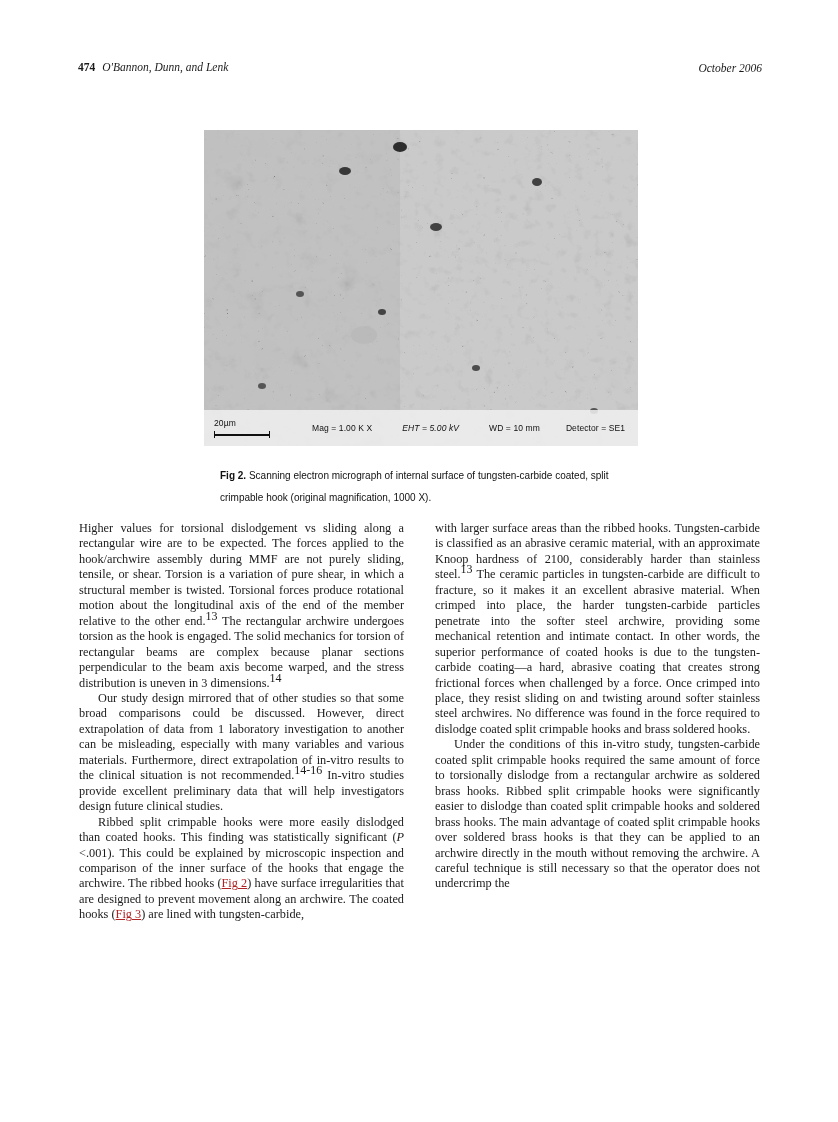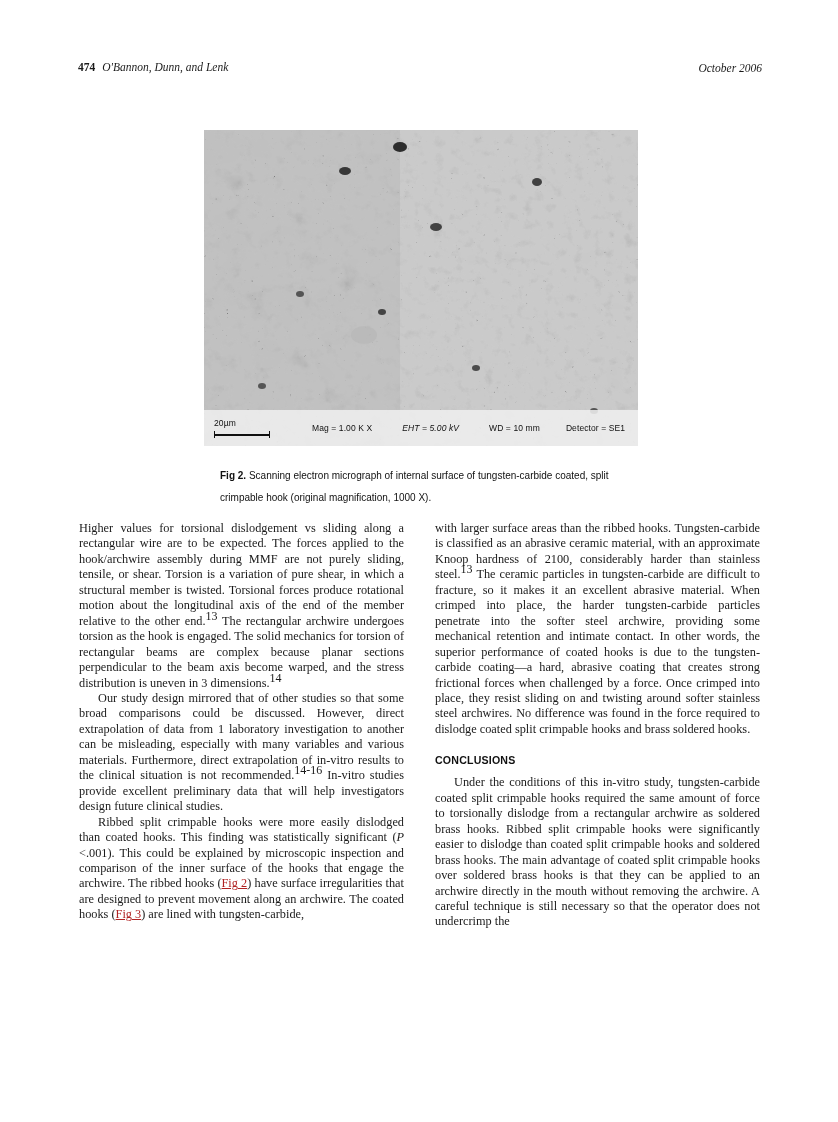--- a/index.html
+++ b/index.html
@@ -303,20 +303,19 @@
       <p class="no-indent"><span>Higher values for torsional dislodgement vs sliding along a rectangular wire are to be expected. The forces applied to the hook/archwire assembly during MMF are not purely sliding, tensile, or shear. Torsion is a variation of pure shear, in which a structural member is twisted. Torsional forces produce rotational motion about the longitudinal axis of the end of the member relative to the other end.</span><sup>13</sup><span> The rectangular archwire undergoes torsion as the hook is engaged. The solid mechanics for torsion of rectangular beams are complex because planar sections perpendicular to the beam axis become warped, and the stress distribution is uneven in 3 dimensions.</span><sup>14</sup></p>
 
       <p><span>Our study design mirrored that of other studies so that some broad comparisons could be discussed. However, direct extrapolation of data from 1 laboratory investigation to another can be misleading, especially with many variables and various materials. Furthermore, direct extrapolation of in-vitro results to the clinical situation is not recommended.</span><sup>14-16</sup><span> In-vitro studies provide excellent preliminary data that will help investigators design future clinical studies.</span></p>
 
       <p><span>Ribbed split crimpable hooks were more easily dislodged than coated hooks. This finding was statistically significant (</span><span class="ital">P</span><span> &lt;.001). This could be explained by microscopic inspection and comparison of the inner surface of the hooks that engage the archwire. The ribbed hooks (</span><a class="figref" href="#">Fig 2</a><span>) have surface irregularities that are designed to prevent movement along an archwire. The coated hooks (</span><a class="figref" href="#">Fig 3</a><span>) are lined with tungsten-carbide,</span></p>
     </div>
 
     <div class="col">
       <p class="no-indent"><span>with larger surface areas than the ribbed hooks. Tungsten-carbide is classified as an abrasive ceramic material, with an approximate Knoop hardness of 2100, considerably harder than stainless steel.</span><sup>13</sup><span> The ceramic particles in tungsten-carbide are difficult to fracture, so it makes it an excellent abrasive material. When crimped into place, the harder tungsten-carbide particles penetrate into the softer steel archwire, providing some mechanical retention and intimate contact. In other words, the superior performance of coated hooks is due to the tungsten-carbide coating—a hard, abrasive coating that creates strong frictional forces when challenged by a force. Once crimped into place, they resist sliding on and twisting around softer stainless steel archwires. No difference was found in the force required to dislodge coated split crimpable hooks and brass soldered hooks.</span></p>
 
-      <h2 class="section-head">CONCLUSIONS</h2>
 
       <p class="no-indent" style="text-indent:19px">Under the conditions of this in-vitro study, tungsten-carbide coated split crimpable hooks required the same amount of force to torsionally dislodge from a rectangular archwire as soldered brass hooks. Ribbed split crimpable hooks were significantly easier to dislodge than coated split crimpable hooks and soldered brass hooks. The main advantage of coated split crimpable hooks over soldered brass hooks is that they can be applied to an archwire directly in the mouth without removing the archwire. A careful technique is still necessary so that the operator does not undercrimp the</p>
     </div>
 
   </div>
 
 </div>
 
 </body></html>

